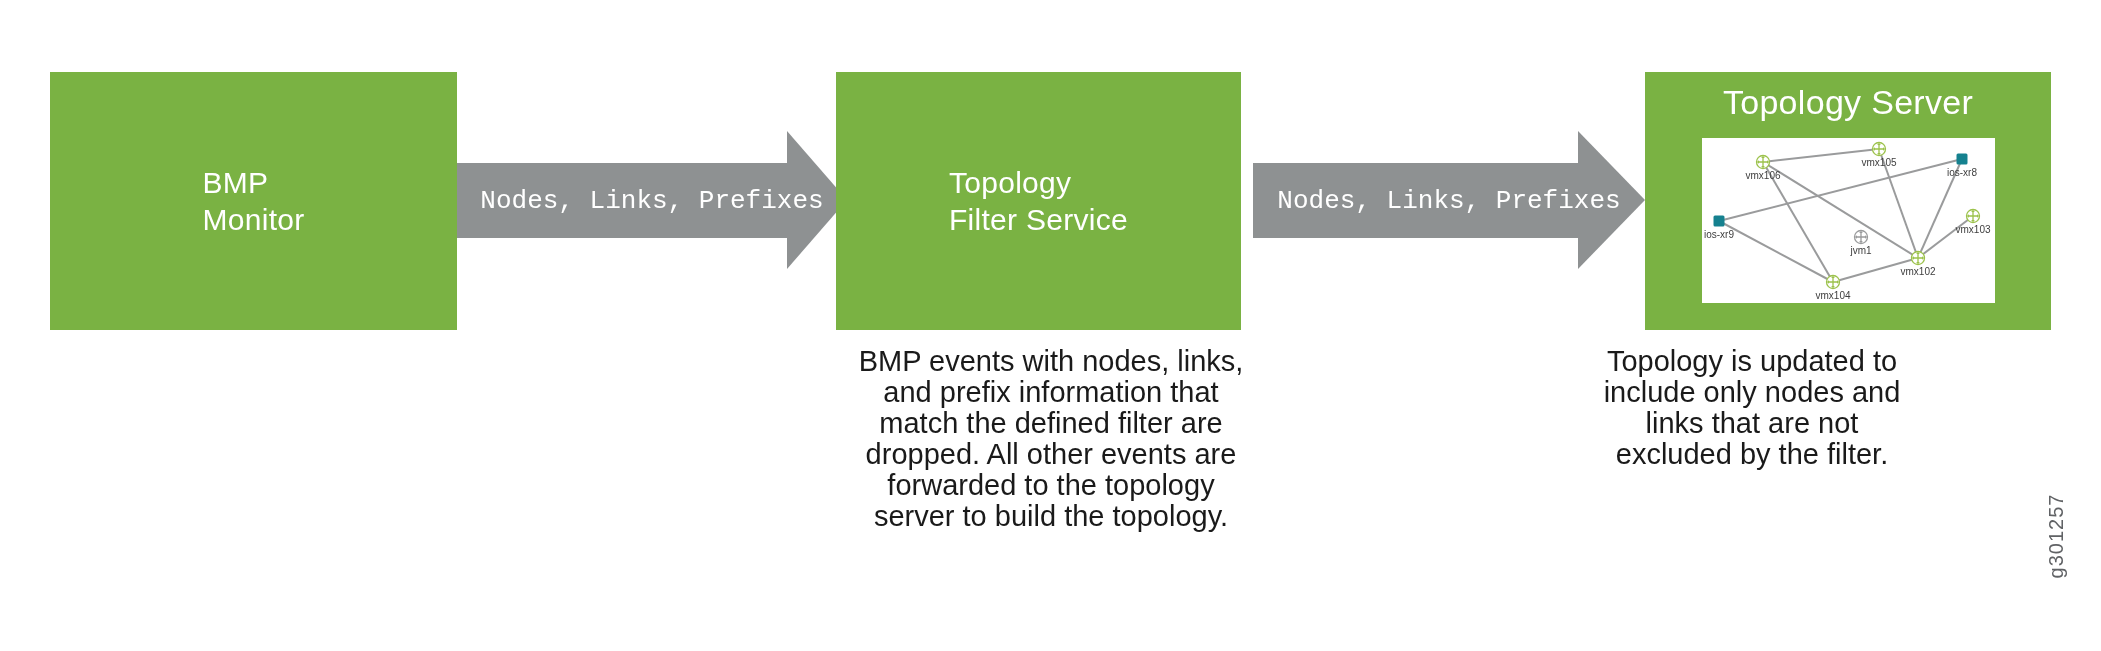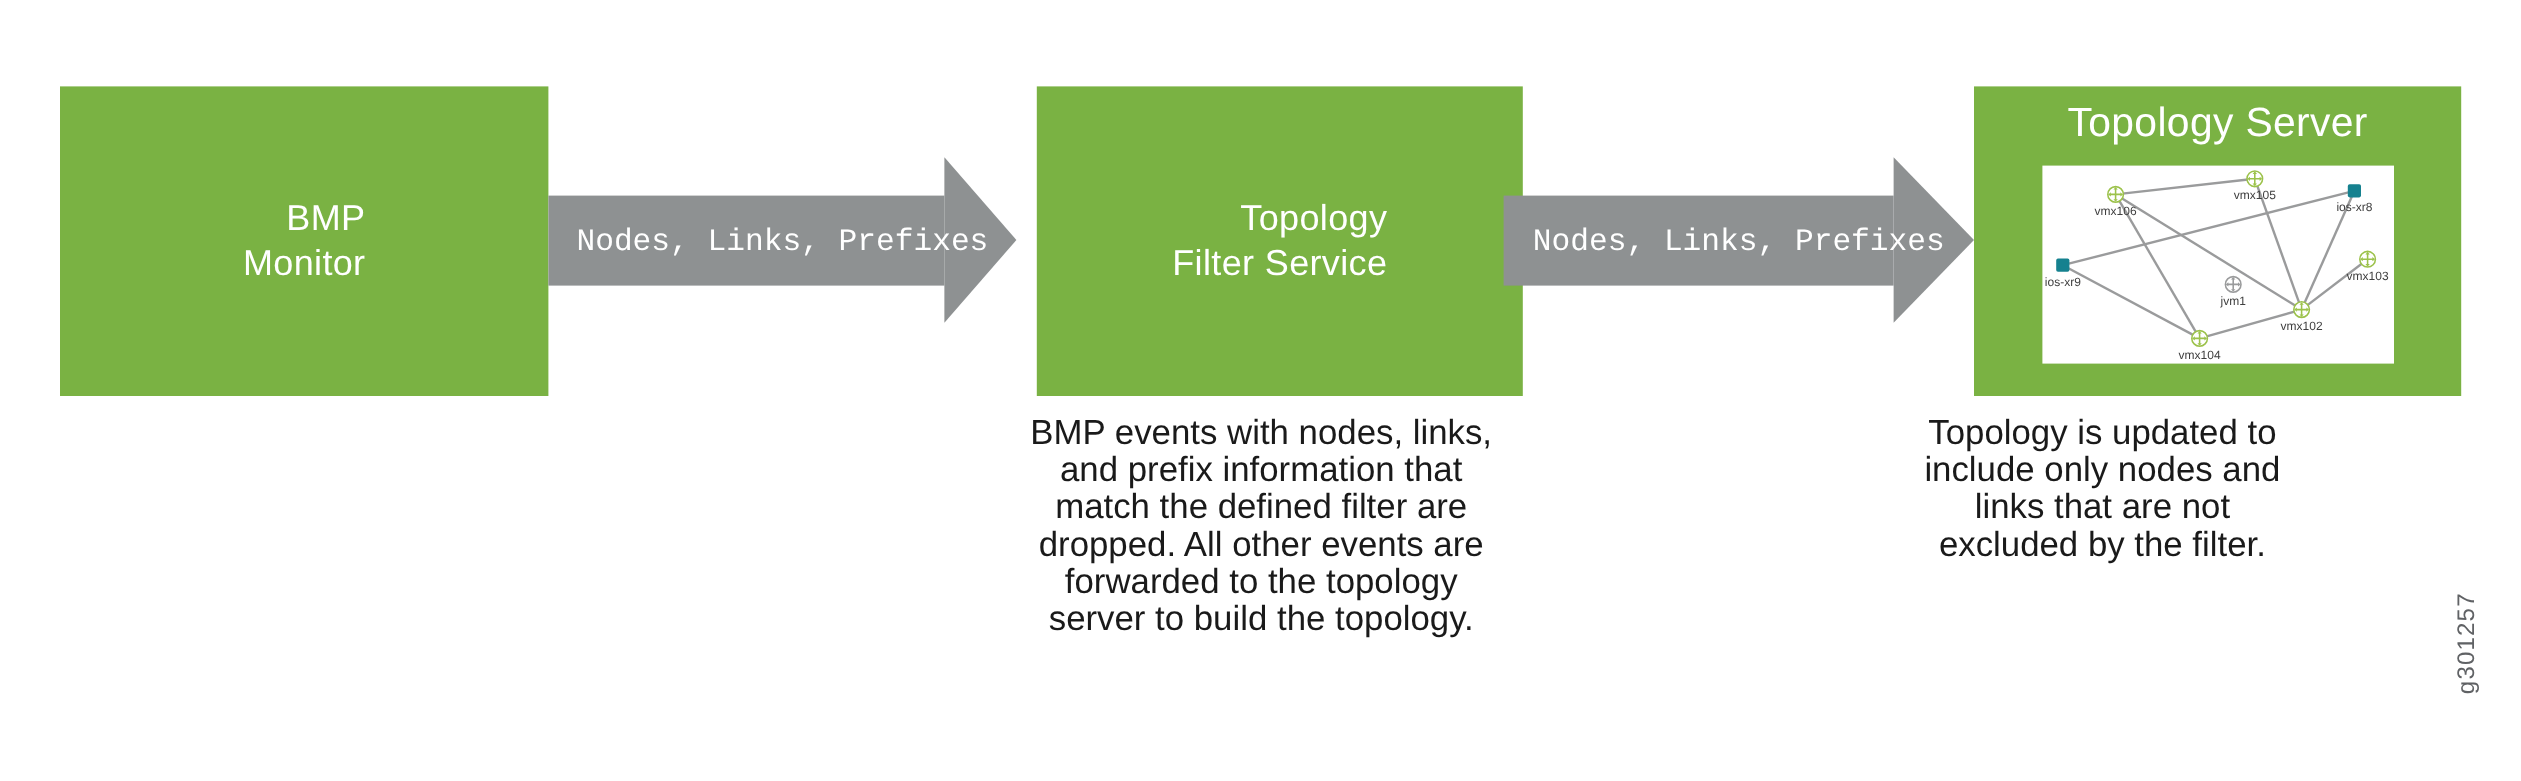--- a/index.html
+++ b/index.html
@@ -5,25 +5,25 @@
   html,body{margin:0;padding:0;background:#fff;}
   .canvas{
     position:relative; width:2101px; height:651px; background:#fff;
     font-family:"Liberation Sans", sans-serif; overflow:hidden;
   }
   .box{
     position:absolute; top:72px; height:258px; background:var(--green);
     display:flex; align-items:center; justify-content:center;
   }
   .box-label{
-    color:#fff; font-size:30px; line-height:37px; text-align:right;
+    color:#fff; font-size:30px; line-height:37px; text-align:left;
     white-space:pre-line; letter-spacing:.3px;
   }
   #box-1{left:50px;  width:407px;}
-  #box-2{left:864px; width:405px;}
+  #box-2{left:836px; width:405px;}
   #box-3{left:1645px;width:406px; flex-direction:column; justify-content:flex-start;}
   .server-title{
     color:#fff; font-size:34px; line-height:40px; margin-top:10px;
     text-align:center; letter-spacing:.3px;
   }
   .topo-panel{
     position:absolute; left:57px; top:66px; width:293px; height:165px;
     background:#fff;
   }
   .topo-panel svg{display:block; margin-top:1px;}

